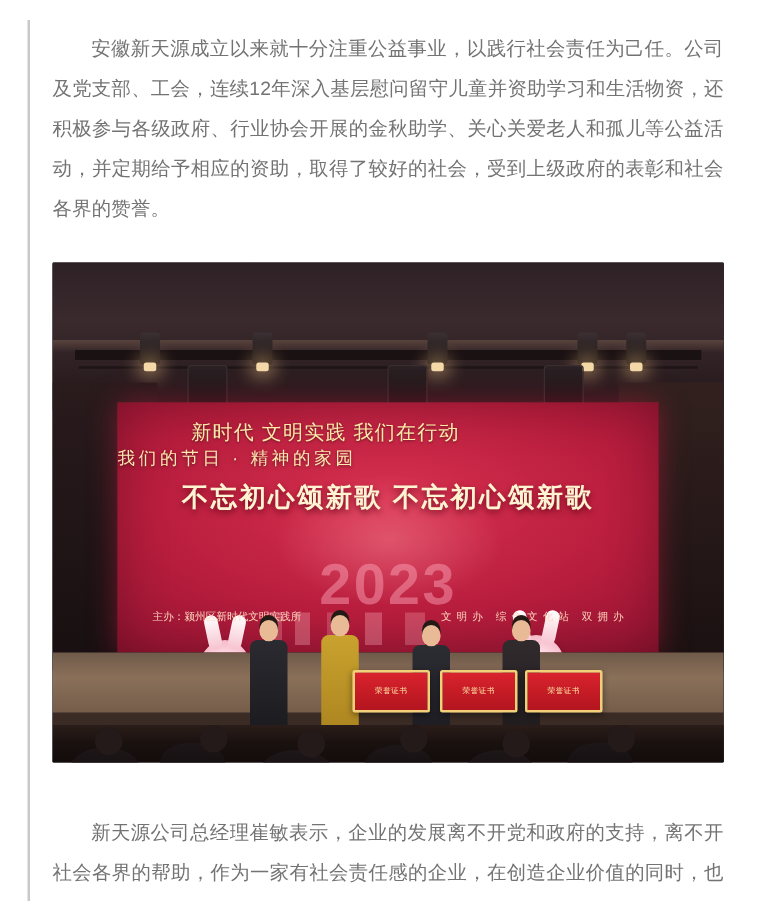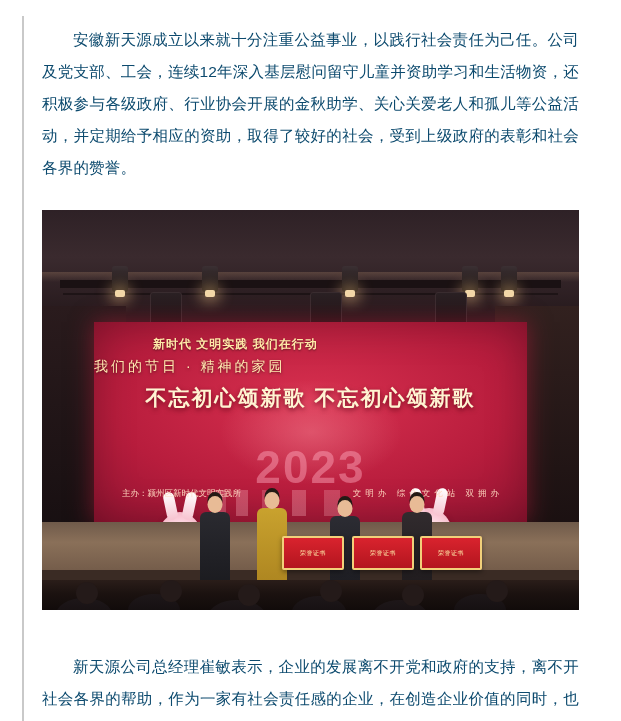--- a/index.html
+++ b/index.html
@@ -25,21 +25,21 @@
     position: absolute;
     left: 22px;
     top: 0;
     width: 2px;
     height: 721px;
     background: #c9c9c9;
   }
   .para {
     font-size: 15.5px;
     line-height: 32px;
-    color: #0c4a6e;
+    color: #737373;
     text-align: justify;
     text-justify: inter-ideograph;
     letter-spacing: 0.2px;
   }
   .para.first {
     padding-top: 8px;
     text-indent: 2em;
   }
   .para.second {
     padding-top: 22px;
@@ -129,24 +129,24 @@
   .screen .glow {
     position: absolute;
     left: 50%; top: 55%;
     width: 260px; height: 150px;
     transform: translate(-50%,-50%);
     background: radial-gradient(closest-side, rgba(255,160,170,0.35), rgba(255,120,140,0) 70%);
   }
   .s-line1 {
     position: absolute;
     left: 34px; top: 14px;
-    font-size: 12px;
+    font-size: 16px;
     color: #ffe9a8;
     letter-spacing: 1px;
-    font-weight: bold;
+    font-weight: normal;
     text-shadow: 0 1px 2px rgba(0,0,0,0.45);
     padding-left: 25px;
   }
   .s-line2 {
     position: absolute;
     left: 0; right: 0; top: 36px;
     text-align: left;
     font-size: 14px;
     color: #ffe9b0;
     letter-spacing: 3px;

